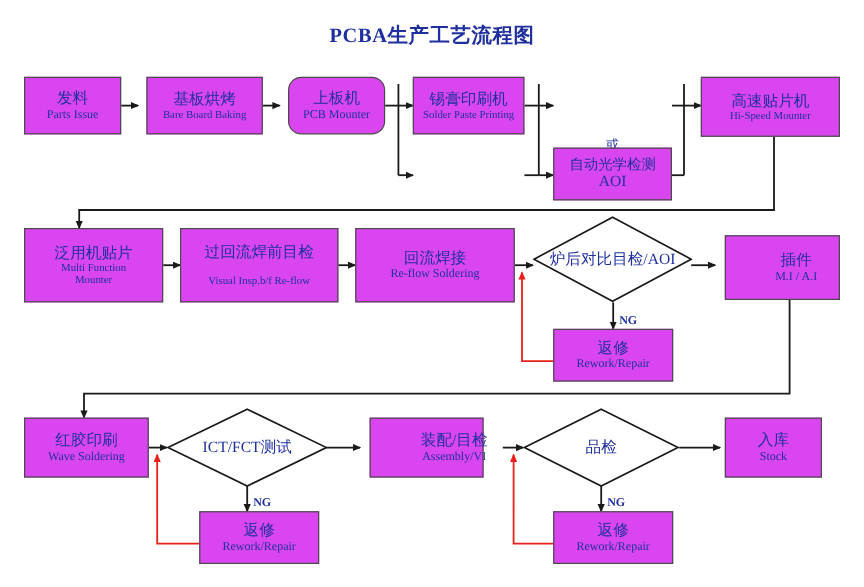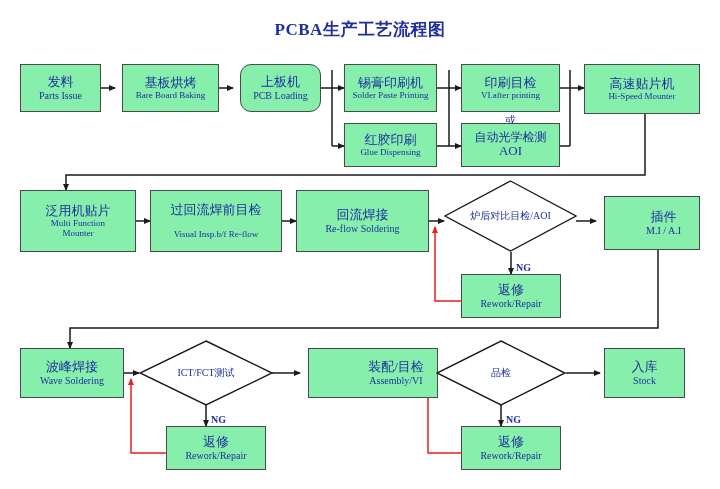--- a/index.html
+++ b/index.html
@@ -20,21 +20,21 @@
     color:#1f2f9e;
     font-size:17px;
     font-weight:bold;
     letter-spacing:0.5px;
   }
 
   .node{
     position:absolute;
     box-sizing:border-box;
     border:1.4px solid #4a4a4a;
-    background:#86efac;
+    background:#d946ef;
     color:#1f2f9e;
     display:flex;
     flex-direction:column;
     align-items:center;
     justify-content:center;
     text-align:center;
     line-height:1.12;
     padding:1px 2px;
   }
   .cn{font-size:13px;white-space:nowrap;}
@@ -42,21 +42,21 @@
   .en.small{font-size:9px;}
   .cn.sm{font-size:12px;}
 
   
   .diamond{
     position:absolute;
     display:flex;
     align-items:center;
     justify-content:center;
     color:#1f2f9e;
-    font-size:10px;
+    font-size:13px;
     white-space:nowrap;
     z-index:3;
   }
   .diamond .dshape{
     position:absolute;
     left:0;top:0;
     width:100%;height:100%;
   }
   .diamond .dlabel{position:relative;z-index:4;}
 
@@ -142,37 +142,29 @@
     <div class="en">Parts Issue</div>
   </div>
 
   <div class="node" style="left:122px;top:64px;width:97px;height:48px;">
     <div class="cn">基板烘烤</div>
     <div class="en small">Bare Board Baking</div>
   </div>
 
   <div class="node" style="left:240px;top:64px;width:81px;height:48px;border-radius:11px;">
     <div class="cn">上板机</div>
-    <div class="en">PCB Loading</div>
+    <div class="en">PCB Mounter</div>
   </div>
 
   <div class="node" style="left:344px;top:64px;width:93px;height:48px;">
     <div class="cn">锡膏印刷机</div>
     <div class="en small">Solder Paste Printing</div>
   </div>
 
-  <div class="node" style="left:344px;top:123px;width:93px;height:44px;">
-    <div class="cn">红胶印刷</div>
-    <div class="en small">Glue Dispensing</div>
-  </div>
-
-  <div class="node" style="left:461px;top:64px;width:99px;height:48px;">
-    <div class="cn">印刷目检</div>
-    <div class="en small">VI.after printing</div>
-  </div>
+
 
   <div class="lbl-or" style="left:505px;top:113px;">或</div>
 
   <div class="node" style="left:461px;top:123px;width:99px;height:44px;">
     <div class="cn sm">自动光学检测</div>
     <div class="cn">AOI</div>
   </div>
 
   <div class="node" style="left:584px;top:64px;width:116px;height:50px;">
     <div class="cn">高速贴片机</div>
@@ -208,39 +200,39 @@
     <div class="cn">返修</div>
     <div class="en">Rework/Repair</div>
   </div>
 
   <div class="node" style="left:604px;top:196px;width:96px;height:54px;padding-left:25px;">
     <div class="cn">插件</div>
     <div class="en">M.I / A.I</div>
   </div>
 
   <div class="node" style="left:20px;top:348px;width:104px;height:50px;">
-    <div class="cn">波峰焊接</div>
+    <div class="cn">红胶印刷</div>
     <div class="en">Wave Soldering</div>
   </div>
 
   <div class="diamond" style="left:139px;top:340px;width:134px;height:66px;">
     <svg class="dshape" viewBox="0 0 134 66" preserveAspectRatio="none">
       <polygon points="67,1 133,33 67,65 1,33" fill="#ffffff" stroke="#1a1a1a" stroke-width="1.4"></polygon>
     </svg>
     <span class="dlabel">ICT/FCT测试</span>
   </div>
 
   <div class="lbl-ng" style="left:211px;top:414px;">NG</div>
 
   <div class="node" style="left:166px;top:426px;width:100px;height:44px;">
     <div class="cn">返修</div>
     <div class="en">Rework/Repair</div>
   </div>
 
-  <div class="node" style="left:308px;top:348px;width:130px;height:50px;padding-left:48px;">
+  <div class="node" style="left:308px;top:348px;width:95px;height:50px;padding-left:48px;">
     <div class="cn">装配/目检</div>
     <div class="en">Assembly/VI</div>
   </div>
 
   <div class="diamond" style="left:436px;top:340px;width:130px;height:66px;">
     <svg class="dshape" viewBox="0 0 130 66" preserveAspectRatio="none">
       <polygon points="65,1 129,33 65,65 1,33" fill="#ffffff" stroke="#1a1a1a" stroke-width="1.4"></polygon>
     </svg>
     <span class="dlabel">品检</span>
   </div>

